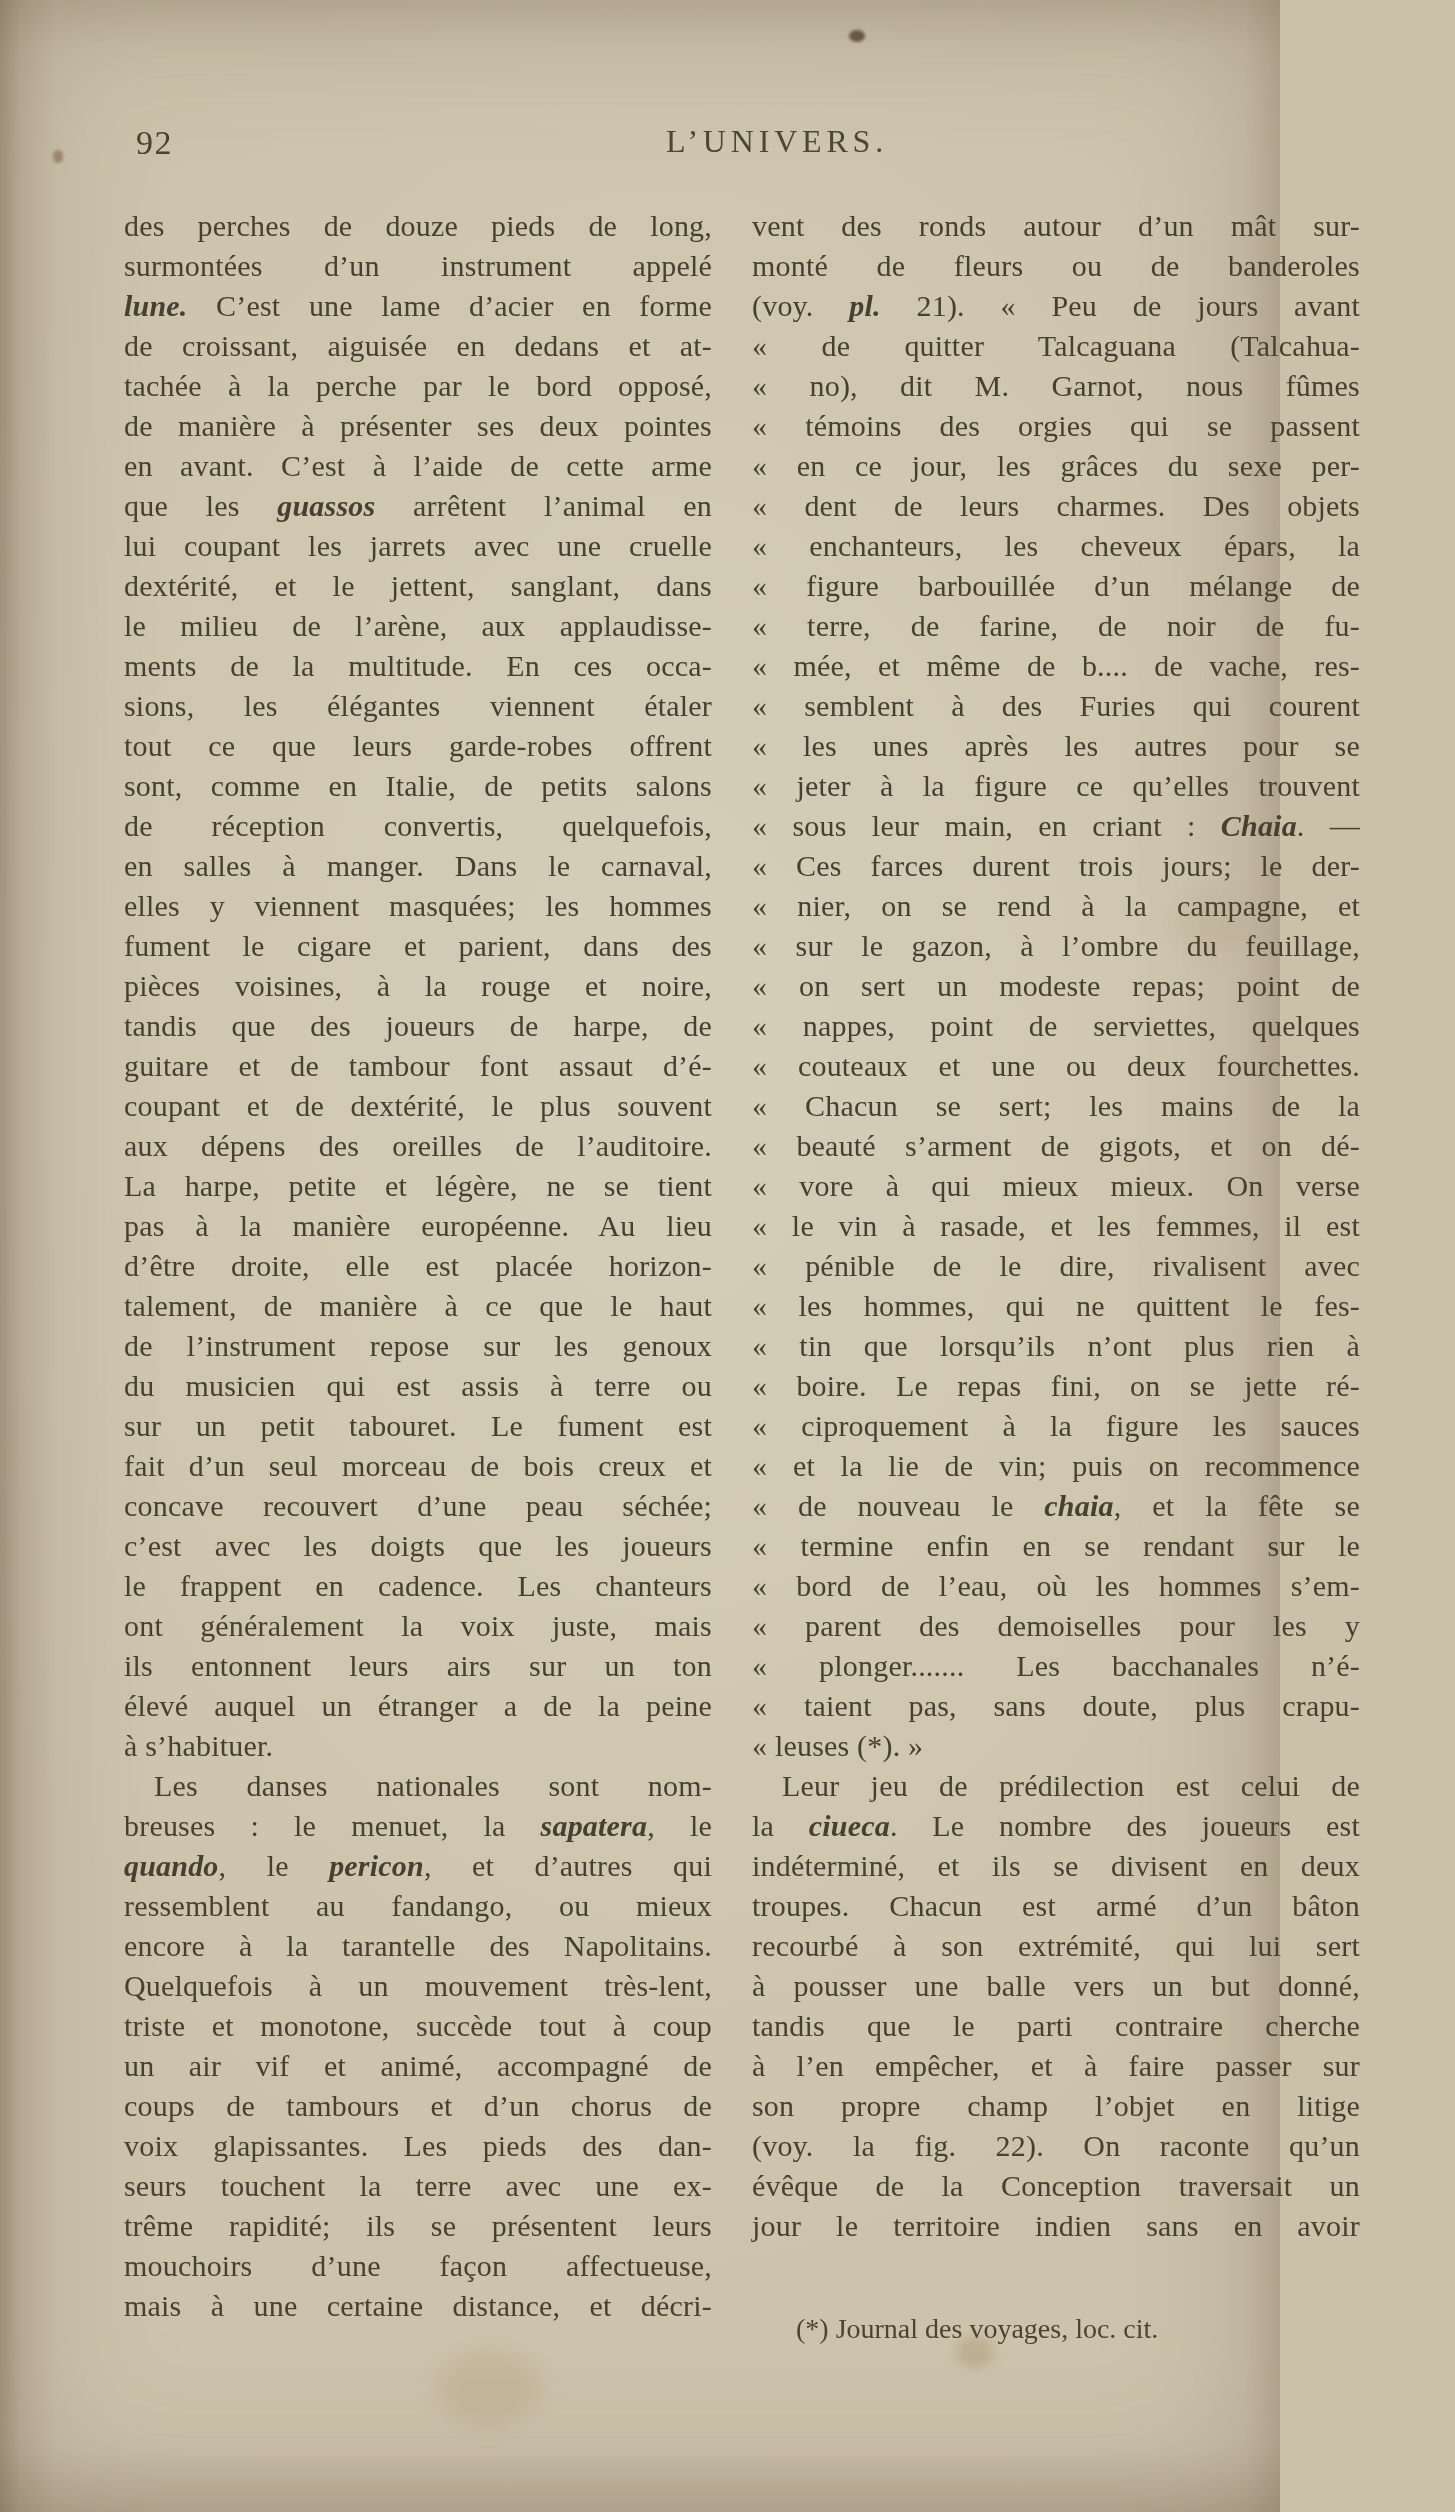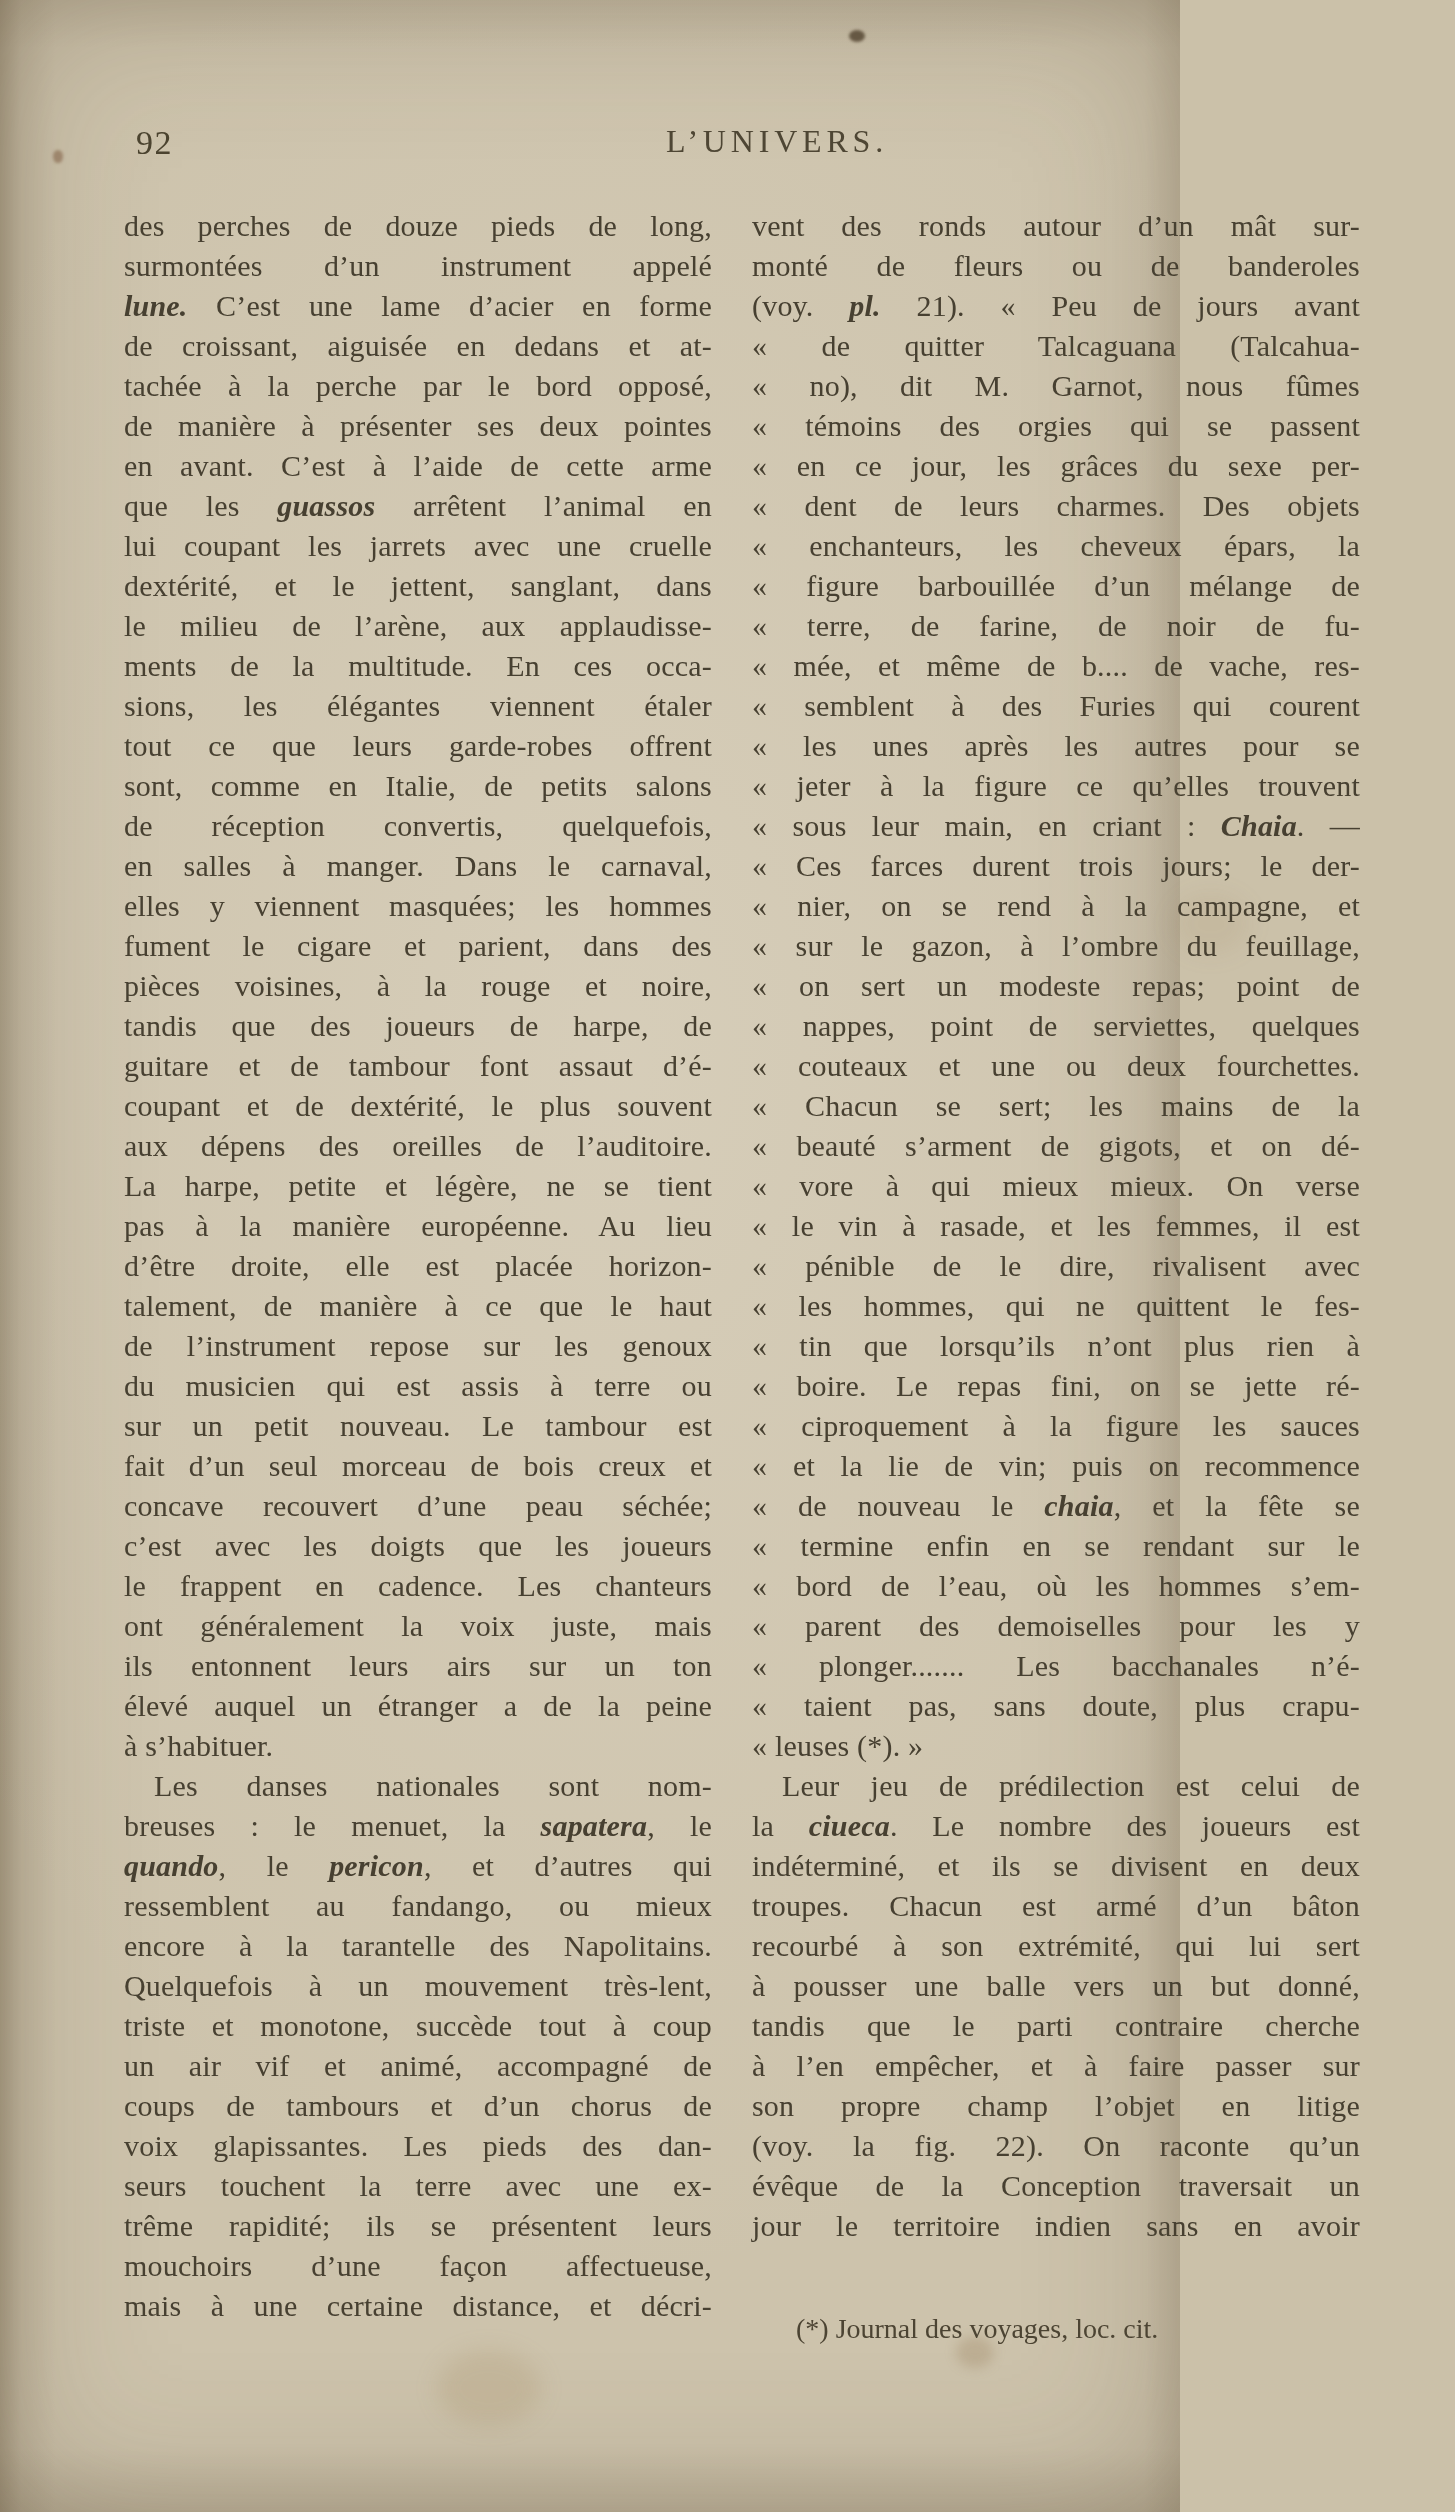--- a/index.html
+++ b/index.html
@@ -3,21 +3,21 @@
 <meta charset="utf-8">
 <style>
   html,body{margin:0;padding:0;}
   body{
     width:1456px;height:2512px;
     font-family:"Liberation Serif","DejaVu Serif",serif;
     background:#cbc1a9;
     overflow:hidden;
   }
   .page{
-    position:relative;width:1180px;height:2512px;
+    position:relative;width:1280px;height:2512px;
     color:#474031;
     background:
       radial-gradient(ellipse 1117px 1755px at 52% 42%, rgba(222,214,196,0.55), rgba(0,0,0,0) 70%),
       linear-gradient(90deg, rgba(92,76,50,0.30) 0px, rgba(92,76,50,0.10) 21px, rgba(0,0,0,0) 56px),
       linear-gradient(270deg, rgba(92,76,50,0.12) 0px, rgba(0,0,0,0) 36px),
       linear-gradient(180deg, rgba(92,76,50,0.10) 0px, rgba(0,0,0,0) 48px),
       linear-gradient(0deg, rgba(92,76,50,0.14) 0px, rgba(0,0,0,0) 64px),
       #cdc3ac;
     box-shadow: inset 0 0 152px rgba(78,64,40,0.30);
   }
@@ -90,21 +90,21 @@
       <div class="line"><span>tandis que des joueurs de harpe, de</span></div>
       <div class="line"><span>guitare et de tambour font assaut d’é-</span></div>
       <div class="line"><span>coupant et de dextérité, le plus souvent</span></div>
       <div class="line"><span>aux dépens des oreilles de l’auditoire.</span></div>
       <div class="line"><span>La harpe, petite et légère, ne se tient</span></div>
       <div class="line"><span>pas à la manière européenne. Au lieu</span></div>
       <div class="line"><span>d’être droite, elle est placée horizon-</span></div>
       <div class="line"><span>talement, de manière à ce que le haut</span></div>
       <div class="line"><span>de l’instrument repose sur les genoux</span></div>
       <div class="line"><span>du musicien qui est assis à terre ou</span></div>
-      <div class="line"><span>sur un petit nouveau. Le tambour est</span></div>
+      <div class="line"><span>sur un petit tabouret. Le fument est</span></div>
       <div class="line"><span>fait d’un seul morceau de bois creux et</span></div>
       <div class="line"><span>concave recouvert d’une peau séchée;</span></div>
       <div class="line"><span>c’est avec les doigts que les joueurs</span></div>
       <div class="line"><span>le frappent en cadence. Les chanteurs</span></div>
       <div class="line"><span>ont généralement la voix juste, mais</span></div>
       <div class="line"><span>ils entonnent leurs airs sur un ton</span></div>
       <div class="line"><span>élevé auquel un étranger a de la peine</span></div>
       <div class="line end"><span>à s’habituer.</span></div>
       <div class="line indent"><span>Les danses nationales sont nom-</span></div>
       <div class="line"><span>breuses : le menuet, la </span><i>sapatera</i><span>, le</span></div>

